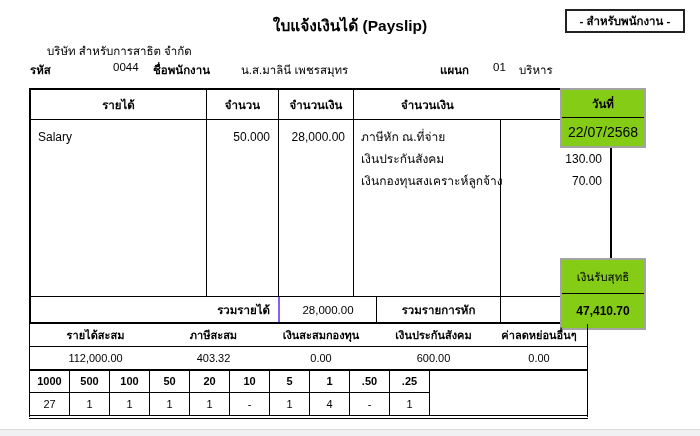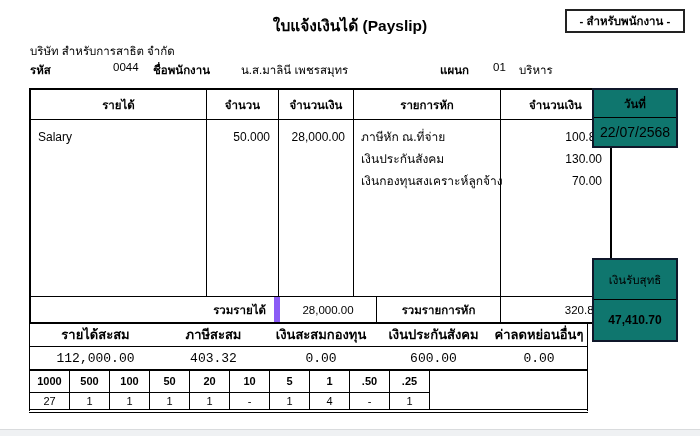--- a/index.html
+++ b/index.html
@@ -6,21 +6,21 @@
   html,body { background:#ffffff; }
   body { font-family:"Liberation Sans","DejaVu Sans",sans-serif; color:#000; }
   .page { position:relative; width:700px; height:436px; background:#ffffff; overflow:hidden; }
 
   .title { position:absolute; top:13px; left:0; width:100%; text-align:center;
            font-size:15.5px; font-weight:bold; }
   .for-box { position:absolute; top:9px; left:565px; width:120px; height:24px;
              border:2px solid #222; display:flex; align-items:center; justify-content:center;
              font-size:11.5px; font-weight:bold; background:#fff; }
 
-  .company { position:absolute; top:42px; left:30px; font-size:11.5px; }
+  .company { position:absolute; top:42px; left:47px; font-size:11.5px; }
   .info-line { position:absolute; top:61px; left:30px; width:650px; height:16px; font-size:11.5px; }
   .info-line span { position:absolute; top:0; white-space:nowrap; }
   .lbl { font-weight:bold; }
   .i-code-l { left:0; } .i-code-v { left:35px;padding-left:48px; }
   .i-name-l { left:123px; } .i-name-v { left:211px; }
   .i-dept-l { left:410px; } .i-dept-c { left:463px; } .i-dept-n { left:489px; }
 
   
   .main-table { position:absolute; left:29px; top:88px; width:583px; height:236px;
                 border:2px solid #000; border-bottom:2.5px solid #000; background:#fff; }
@@ -32,45 +32,45 @@
   .mt-body { display:grid; grid-template-columns:176px 72px 75px 147px 1fr; height:176px; }
   .mt-body > div { border-right:1px solid #000; padding-top:6px; font-size:12px; }
   .mt-body > div:last-child { border-right:none; }
   .cell-line { line-height:22px; white-space:nowrap; }
   .col-name { padding-left:7px; }
   .col-num { text-align:right; padding-right:8px; }
   .mt-total { display:grid; grid-template-columns:249px 97px 124px 1fr; height:26px;
               border-top:1.5px solid #000; font-size:11.5px; }
   .mt-total > div { display:flex; align-items:center; }
   .t-lbl { justify-content:flex-end; font-weight:bold; padding-right:8px;
-           border-right:6px solid #8b5cf6;padding-left:8px; }
+           border-right:2px solid #8b5cf6;padding-left:8px; }
   .t-ctr { justify-content:center; border-right:1px solid #000; }
   .t-lbl2 { justify-content:center; font-weight:bold; border-right:1px solid #000; }
   .t-num { justify-content:flex-end; padding-right:10px; }
 
   
-  .side-box { position:absolute; left:592px; width:86px; border:2px solid #0f172a; background:#0f766e; }
+  .side-box { position:absolute; left:560px; width:86px; border:2px solid #a3a3a3; background:#84cc16; }
   .date-box { top:88px; height:60px; }
-  .net-box  { top:258px; height:84px; }
+  .net-box  { top:258px; height:72px; }
   .sb-head { height:50%; display:flex; align-items:center; justify-content:center;
              font-size:11.5px; border-bottom:1.5px solid #000; }
   .sb-head.bold { font-weight:bold; }
   .sb-val { height:50%; display:flex; align-items:center; justify-content:center; font-size:14px; }
   .sb-val.bold { font-weight:bold; font-size:12px; }
 
   
   .cum-table { position:absolute; left:29px; top:323.5px; width:559px; height:47px;
                border:1.5px solid #000; border-top:none; border-bottom:2px solid #000; }
   .cum-row { display:grid; grid-template-columns:131px 105px 110px 115px 1fr; height:23px; }
-  .cum-row > div { display:flex; align-items:center; justify-content:center; font-size:13px;font-family:Liberation Mono, monospace; }
+  .cum-row > div { display:flex; align-items:center; justify-content:center; font-size:11px; }
   .cum-head { border-bottom:1.5px solid #000; }
   .cum-head > div { font-weight:bold; }
 
   
-  .den-table { position:absolute; left:29px; top:370px; width:559px; height:43px;
+  .den-table { position:absolute; left:29px; top:370px; width:559px; height:49px;
                border:1.5px solid #000; border-top:none; border-bottom:4px double #000;
                display:grid; grid-template-columns:repeat(10, 40px) 1fr;
                grid-template-rows:23px 1fr; }
   .den-table > div { display:flex; align-items:center; justify-content:center;
                      font-size:11px; border-right:1px solid #000; }
   .den-h { font-weight:bold; border-bottom:1px solid #000; }
   .den-empty { grid-row:1 / 3; grid-column:11; border-right:none !important; }
 
   .bottom-strip { position:absolute; left:0; top:429px; width:700px; height:7px;
                   background:#eff1f3; border-top:1px solid #d9dbdd; }
@@ -93,21 +93,20 @@
     <span class="lbl i-dept-l">แผนก</span>
     <span class="i-dept-c">01</span>
     <span class="i-dept-n">บริหาร</span>
   </div>
 
   <div class="main-table">
     <div class="mt-head">
       <div>รายได้</div>
       <div>จำนวน</div>
       <div>จำนวนเงิน</div>
-      <div>รายการหัก</div>
       <div>จำนวนเงิน</div>
     </div>
     <div class="mt-body">
       <div class="col-name">
         <div class="cell-line">Salary</div>
       </div>
       <div class="col-num">
         <div class="cell-line">50.000</div>
       </div>
       <div class="col-num">

